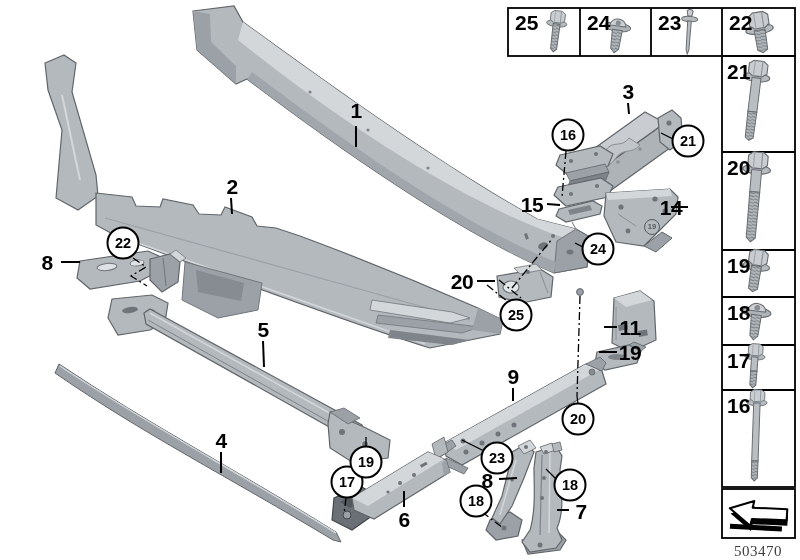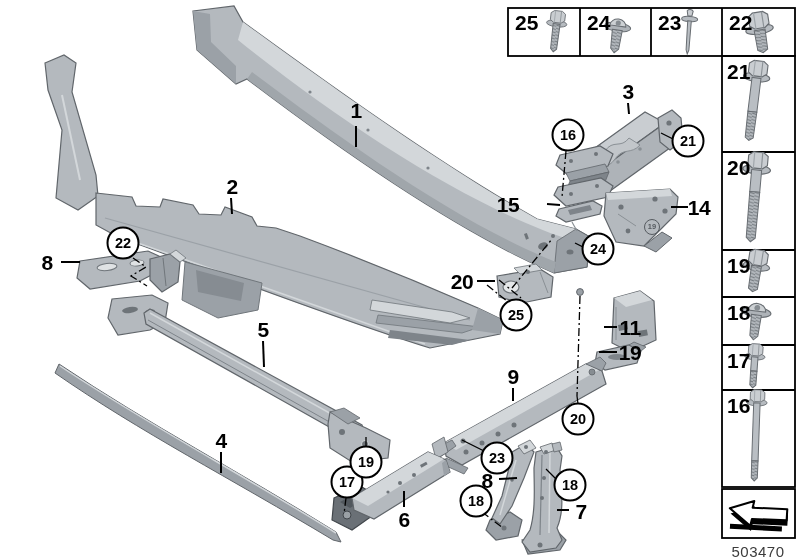--- a/index.html
+++ b/index.html
@@ -6,21 +6,21 @@
   .stage{position:relative;width:800px;height:560px;background:#fff;overflow:hidden;
          font-family:"Liberation Sans",sans-serif;}
   .stage svg{position:absolute;left:0;top:0;}
   .plabel{position:absolute;transform:translate(-50%,-50%);font-weight:bold;font-size:21px;
           color:#000;letter-spacing:-0.5px;line-height:1;}
   .callout{position:absolute;width:29px;height:29px;border:2.6px solid #000;border-radius:50%;
            background:#fff;display:flex;align-items:center;justify-content:center;
            font-weight:bold;font-size:14.5px;color:#000;transform:translate(-50%,-50%);line-height:1;}
   .cellnum{position:absolute;font-weight:bold;font-size:21px;color:#000;line-height:1;}
   .docnum{position:absolute;font-size:15px;color:#3c3c3c;transform:translate(-50%,0);
-          letter-spacing:0.5px;line-height:1;}
+          letter-spacing:0.5px;line-height:1;font-family:Liberation Serif, serif;}
   .stamp{position:absolute;width:14px;height:14px;border:1px solid #565b60;border-radius:50%;
          color:#565b60;font-size:7.5px;font-weight:bold;display:flex;align-items:center;
          justify-content:center;transform:translate(-50%,-50%);line-height:1;}
 </style>
 </head>
 <body>
 
 <div class="stage">
 
 <svg width="800" height="560" viewBox="0 0 800 560">
@@ -316,22 +316,22 @@
 <div class="plabel" style="left:221px;top:440px">4</div>
 <div class="plabel" style="left:263px;top:329px">5</div>
 <div class="plabel" style="left:404px;top:519px">6</div>
 <div class="plabel" style="left:581px;top:511px">7</div>
 <div class="plabel" style="left:487px;top:480px">8</div>
 <div class="plabel" style="left:513px;top:376px">9</div>
 <div class="plabel" style="left:47px;top:262px">8</div>
 <div class="plabel" style="left:462px;top:281px">20</div>
 <div class="plabel" style="left:630px;top:327px">11</div>
 <div class="plabel" style="left:630px;top:352px">19</div>
-<div class="plabel" style="left:699px;top:207px">14</div>
-<div class="plabel" style="left:508px;top:204px">15</div>
+<div class="plabel" style="left:671px;top:207px">14</div>
+<div class="plabel" style="left:532px;top:204px">15</div>
 
 <div class="callout" style="left:568px;top:135px">16</div>
 <div class="callout" style="left:347px;top:482px">17</div>
 <div class="callout" style="left:476px;top:501px">18</div>
 <div class="callout" style="left:570px;top:485px">18</div>
 <div class="callout" style="left:366px;top:462px">19</div>
 <div class="callout" style="left:578px;top:419px">20</div>
 <div class="callout" style="left:688px;top:141px">21</div>
 <div class="callout" style="left:123px;top:243px">22</div>
 <div class="callout" style="left:497px;top:458px">23</div>

